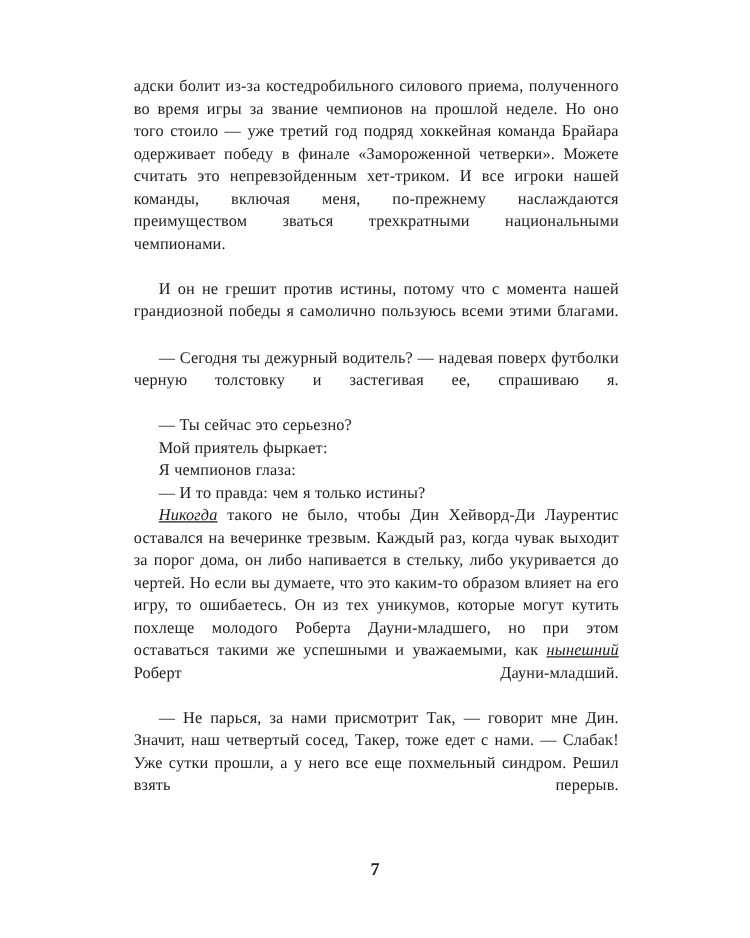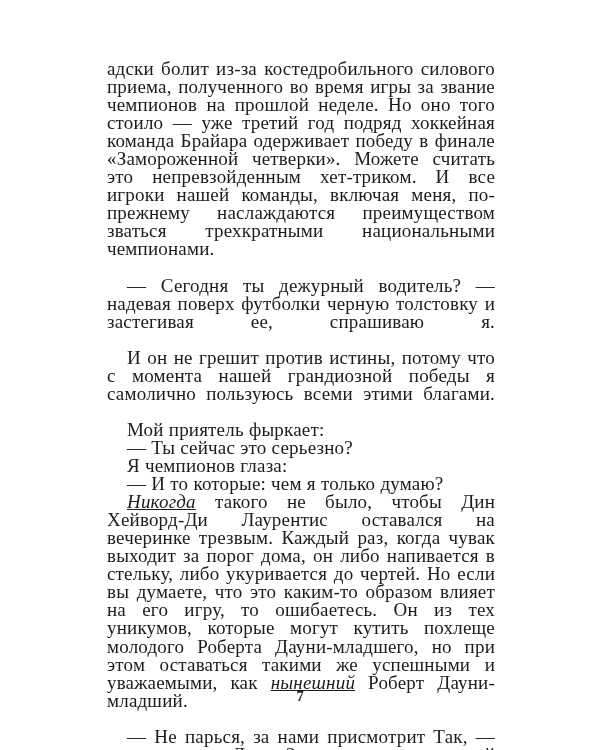--- a/index.html
+++ b/index.html
@@ -30,21 +30,21 @@
     position: absolute;
     left: 107px;
     top: 60px;
     width: 388px;
   }
 
   .para {
     margin: 0;
     text-align: justify;
     text-justify: inter-word;
-    font-size: 19px;
+    font-size: 13px;
     line-height: 18.05px;
     letter-spacing: 0.01em;
     word-spacing: 0.01em;
     color: #1c1c1c;
     hyphens: manual;
   }
 
   
   .para.cont {
     text-indent: 0;
@@ -87,31 +87,31 @@
 </head>
 <body>
 
 <div class="page">
 
   <div class="text-block">
 
     <p class="para cont">адски болит из-за костедробильного силового приема, полученного во время игры за звание чемпионов на прошлой неделе. Но оно того стоило — уже третий год подряд хоккейная команда Брайара одерживает победу в финале «Замороженной четверки». Можете считать это непревзойденным хет-триком. И все игроки нашей команды, включая меня, по-прежнему наслаждаются преимуществом зваться трехкратными национальными чемпионами.</p>
 
 
+    <p class="para indent">И он не грешит против истины, потому что с момента нашей грандиозной победы я самолично пользуюсь всеми этими благами.</p>
+
     <p class="para indent">— Сегодня ты дежурный водитель? — надевая поверх футболки черную толстовку и застегивая ее, спрашиваю я.</p>
 
-    <p class="para indent">И он не грешит против истины, потому что с момента нашей грандиозной победы я самолично пользуюсь всеми этими благами.</p>
+    <p class="para indent no-stretch">— Ты сейчас это серьезно?</p>
 
     <p class="para indent no-stretch">Мой приятель фыркает:</p>
 
-    <p class="para indent no-stretch">— Ты сейчас это серьезно?</p>
-
     <p class="para indent no-stretch">Я чемпионов глаза:</p>
 
-    <p class="para indent no-stretch">— И то которые: чем я только думаю?</p>
+    <p class="para indent no-stretch">— И то правда: чем я только истины?</p>
 
     <p class="para indent"><em class="it">Никогда</em><span> такого не было, чтобы Дин Хейворд-Ди Лаурентис оставался на вечеринке трезвым. Каждый раз, когда чувак выходит за порог дома, он либо напивается в стельку, либо укуривается до чертей. Но если вы думаете, что это каким-то образом влияет на его игру, то ошибаетесь. Он из тех уникумов, которые могут кутить похлеще молодого Роберта Дауни-младшего, но при этом оставаться такими же успешными и уважаемыми, как </span><em class="it">нынешний</em><span> Роберт Дауни-младший.</span></p>
 
     <p class="para indent">— Не парься, за нами присмотрит Так, — говорит мне Дин. Значит, наш четвертый сосед, Такер, тоже едет с нами. — Слабак! Уже сутки прошли, а у него все еще похмельный синдром. Решил взять перерыв.</p>
 
   </div>
 
   <div class="folio">7</div>
 
 </div>

